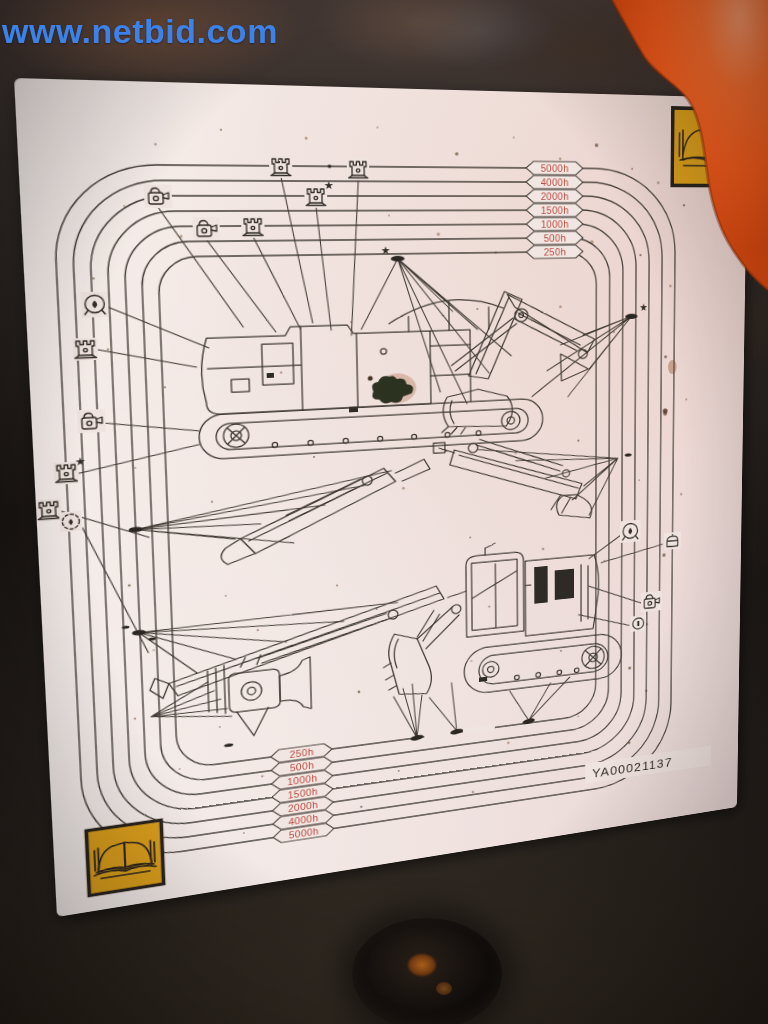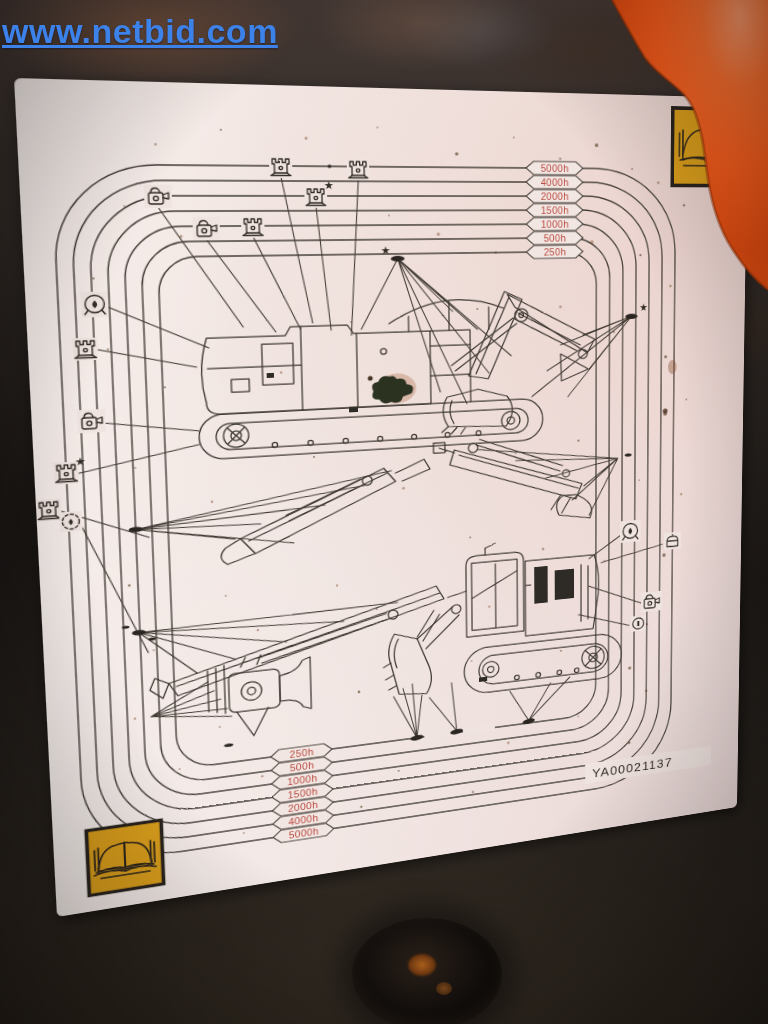--- a/index.html
+++ b/index.html
@@ -24,21 +24,21 @@
     transform:matrix3d(1.19992,0.05343,0,0.00026727, 0.056797,1.088964,0,0.00009832, 0,0,1,0, 14,78,0,1);
     background:linear-gradient(115deg,#f5ebe7 0%,#f0e4e0 45%,#eedfdc 72%,#ecdbd9 100%);
     border-radius:6px;box-shadow:3px 5px 16px rgba(0,0,0,.55);overflow:hidden;}
   .card-shade{position:absolute;inset:0;pointer-events:none;
     background:
       radial-gradient(ellipse at 88% 16%, rgba(228,168,156,.22), transparent 55%),
       radial-gradient(ellipse at 8% 96%, rgba(255,255,255,.3), transparent 50%),
       linear-gradient(100deg, rgba(255,255,255,.22) 0%, transparent 28%);}
   .card svg{position:absolute;inset:0;}
   .wm{position:absolute;left:2px;top:12px;font-weight:bold;font-size:34px;
-      letter-spacing:.5px;color:#3c82e8;text-shadow:0 1px 2px rgba(5,10,40,.45);text-decoration:underline;}
+      letter-spacing:.5px;color:#3c82e8;text-shadow:0 1px 2px rgba(5,10,40,.45);}
   .overlay-svg{position:absolute;inset:0;pointer-events:none;}
   .bolt{position:absolute;left:352px;top:918px;width:150px;height:112px;border-radius:50%;
     background:radial-gradient(ellipse at 46% 42%, #2c2119 0%, #181310 42%, #0a0807 72%, #000 100%);
     box-shadow:inset 0 -6px 16px rgba(160,130,95,.14), 0 0 26px 12px rgba(0,0,0,.4);}
   .bolt::before{content:'';position:absolute;left:56px;top:36px;width:28px;height:22px;border-radius:50%;
     background:radial-gradient(#c76f1e, #7a3c10 65%, transparent 80%);filter:blur(1px);opacity:.9;}
   .bolt::after{content:'';position:absolute;left:84px;top:64px;width:16px;height:13px;border-radius:50%;
     background:radial-gradient(#9a5a20, #5d3410 70%, transparent 85%);opacity:.8;}
   
   .trk{fill:none;stroke:#46403a;stroke-width:1.35;}

